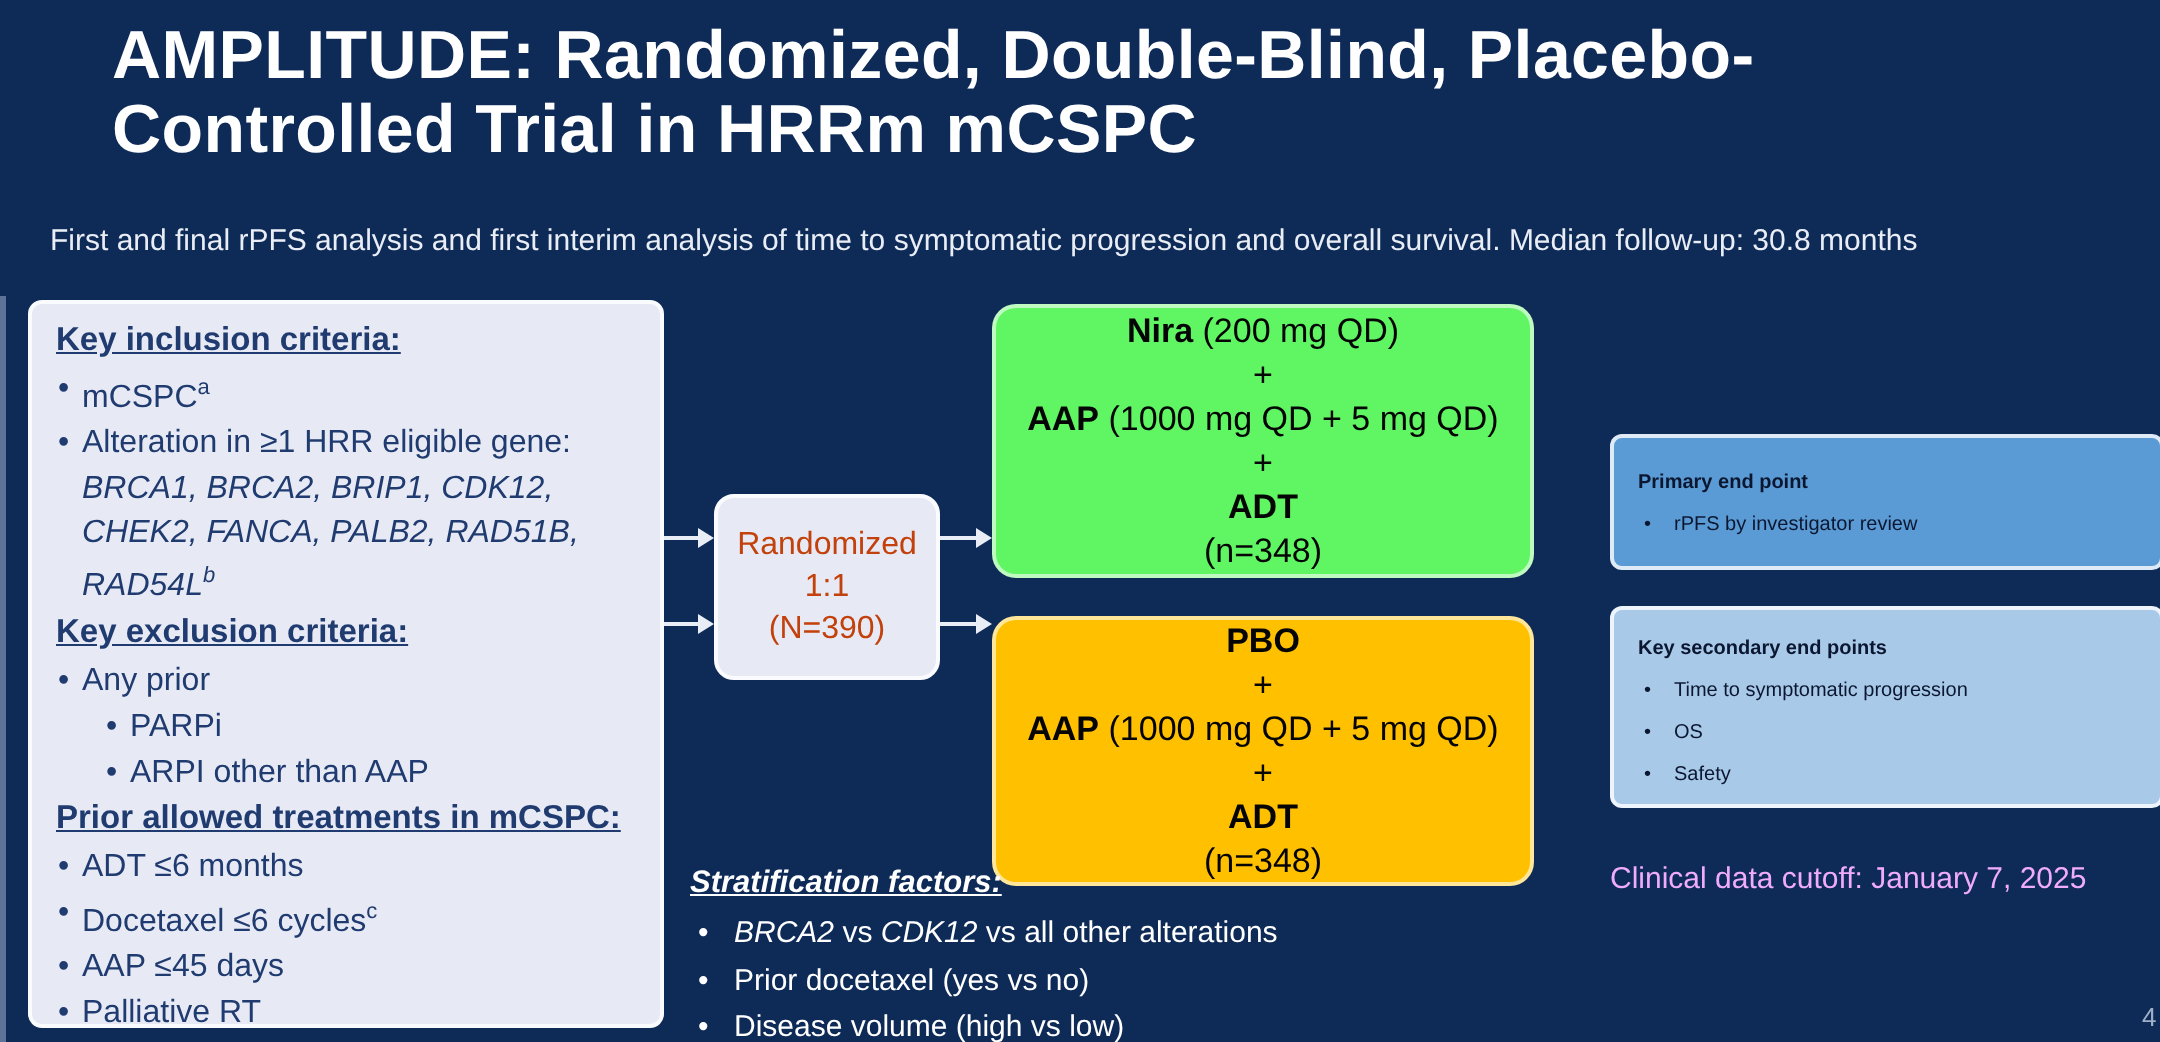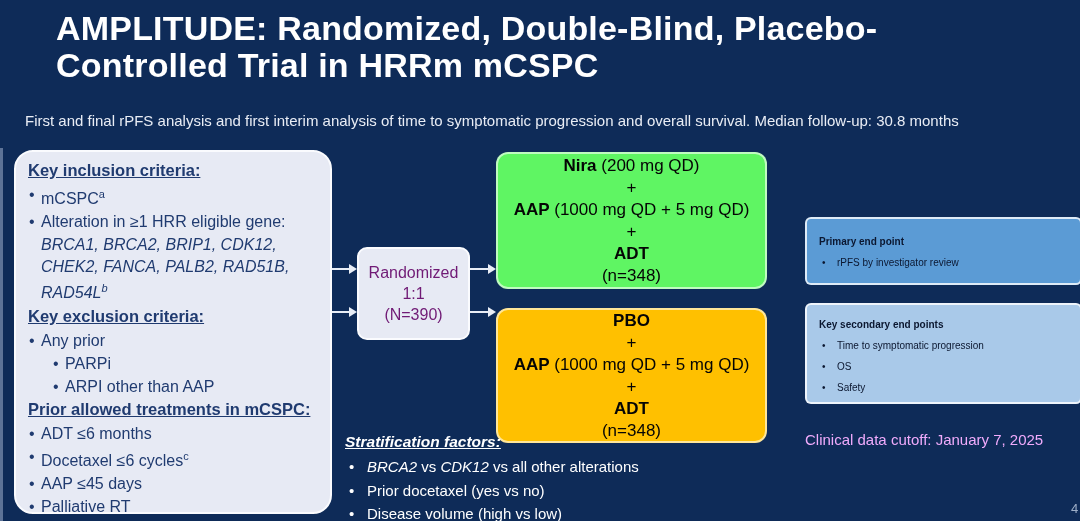--- a/index.html
+++ b/index.html
@@ -11,35 +11,35 @@
   }
   .edge-strip { position:absolute; left:0; top:148px; width:3px; height:373px;
     background:rgba(190,205,228,0.45); }
   .title { position:absolute; left:56px; top:10px; width:1000px;
     color:#FFFFFF; font-size:34px; font-weight:bold; line-height:37px; letter-spacing:0.2px; }
   .subtitle { position:absolute; left:25px; top:112px; width:1040px;
     color:#E9EDF5; font-size:15px; }
 
   
   .panel { position:absolute; left:14px; top:150px; width:318px; height:364px;
-    background:#E7EAF4; border:2px solid #FAFBFE; border-radius:19px;
+    background:#E7EAF4; border:2px solid #FAFBFE; border-radius:7px;
     padding:6px 6px 0 12px; color:#203B70; font-size:16px; line-height:21px; }
   .crit-head { font-weight:bold; text-decoration:underline; font-size:16.5px; margin:2px 0 3px 0; }
   .crit-item { position:relative; padding-left:13px; margin-bottom:2px; }
   .crit-item::before { content:"\2022"; position:absolute; left:1px; }
   .crit-sub { position:relative; padding-left:37px; margin-bottom:2px; }
   .crit-sub::before { content:"\2022"; position:absolute; left:25px; }
   .gene-line { padding-left:13px; font-style:italic; margin-bottom:1px; }
   sup { font-size:11px; }
 
   
   .rand-box { position:absolute; left:357px; top:247px; width:113px; height:93px;
     background:#E7EAF4; border:2px solid #FAFBFE; border-radius:10px;
     display:flex; flex-direction:column; justify-content:center; align-items:center;
-    color:#701a75; font-size:16px; line-height:21px; text-align:center; }
+    color:#c2410c; font-size:16px; line-height:21px; text-align:center; }
 
   
   .arm { position:absolute; left:496px; width:271px; border-radius:12px;
     border:2px solid rgba(255,255,255,0.6); color:#050505; font-size:17px; line-height:22px;
     display:flex; flex-direction:column; justify-content:center; align-items:center; text-align:center; }
   .arm-green { top:152px; height:137px; background:#5FF563; }
   .arm-orange { top:308px; height:135px; background:#FFC000;justify-content:space-between; }
   .arm b { font-weight:bold; }
 
   

